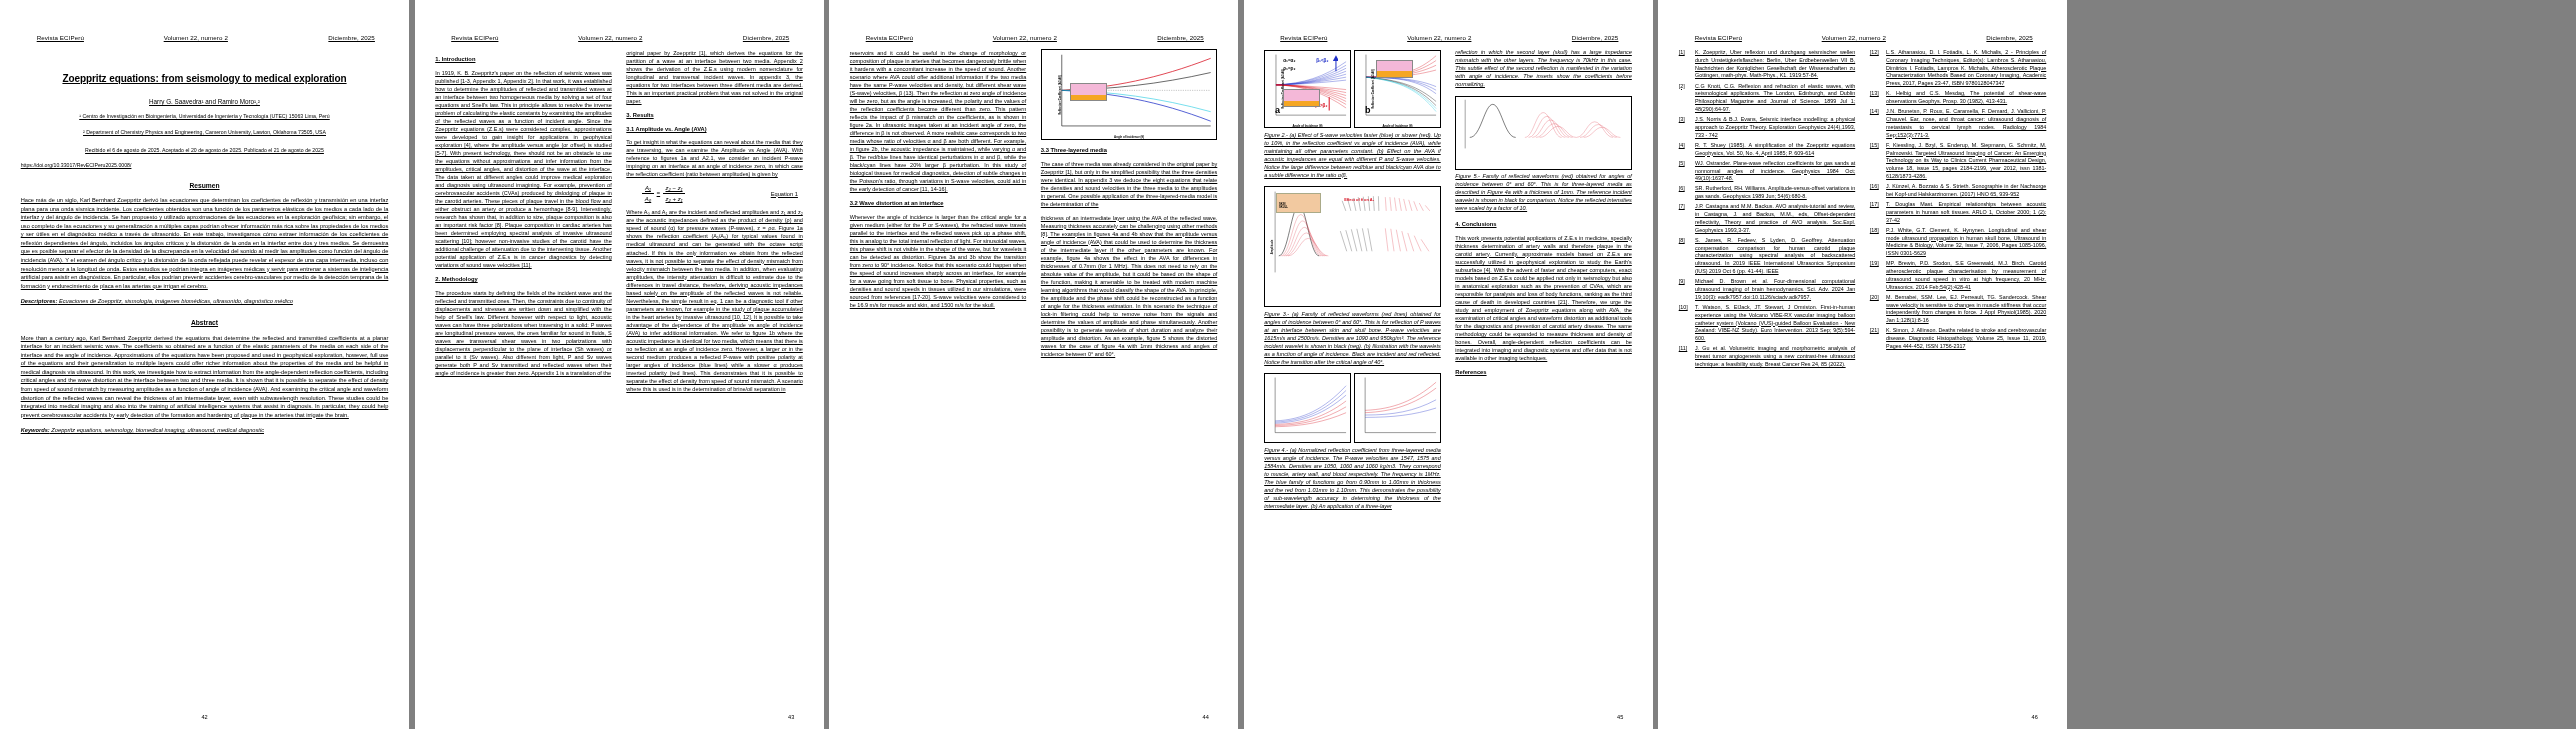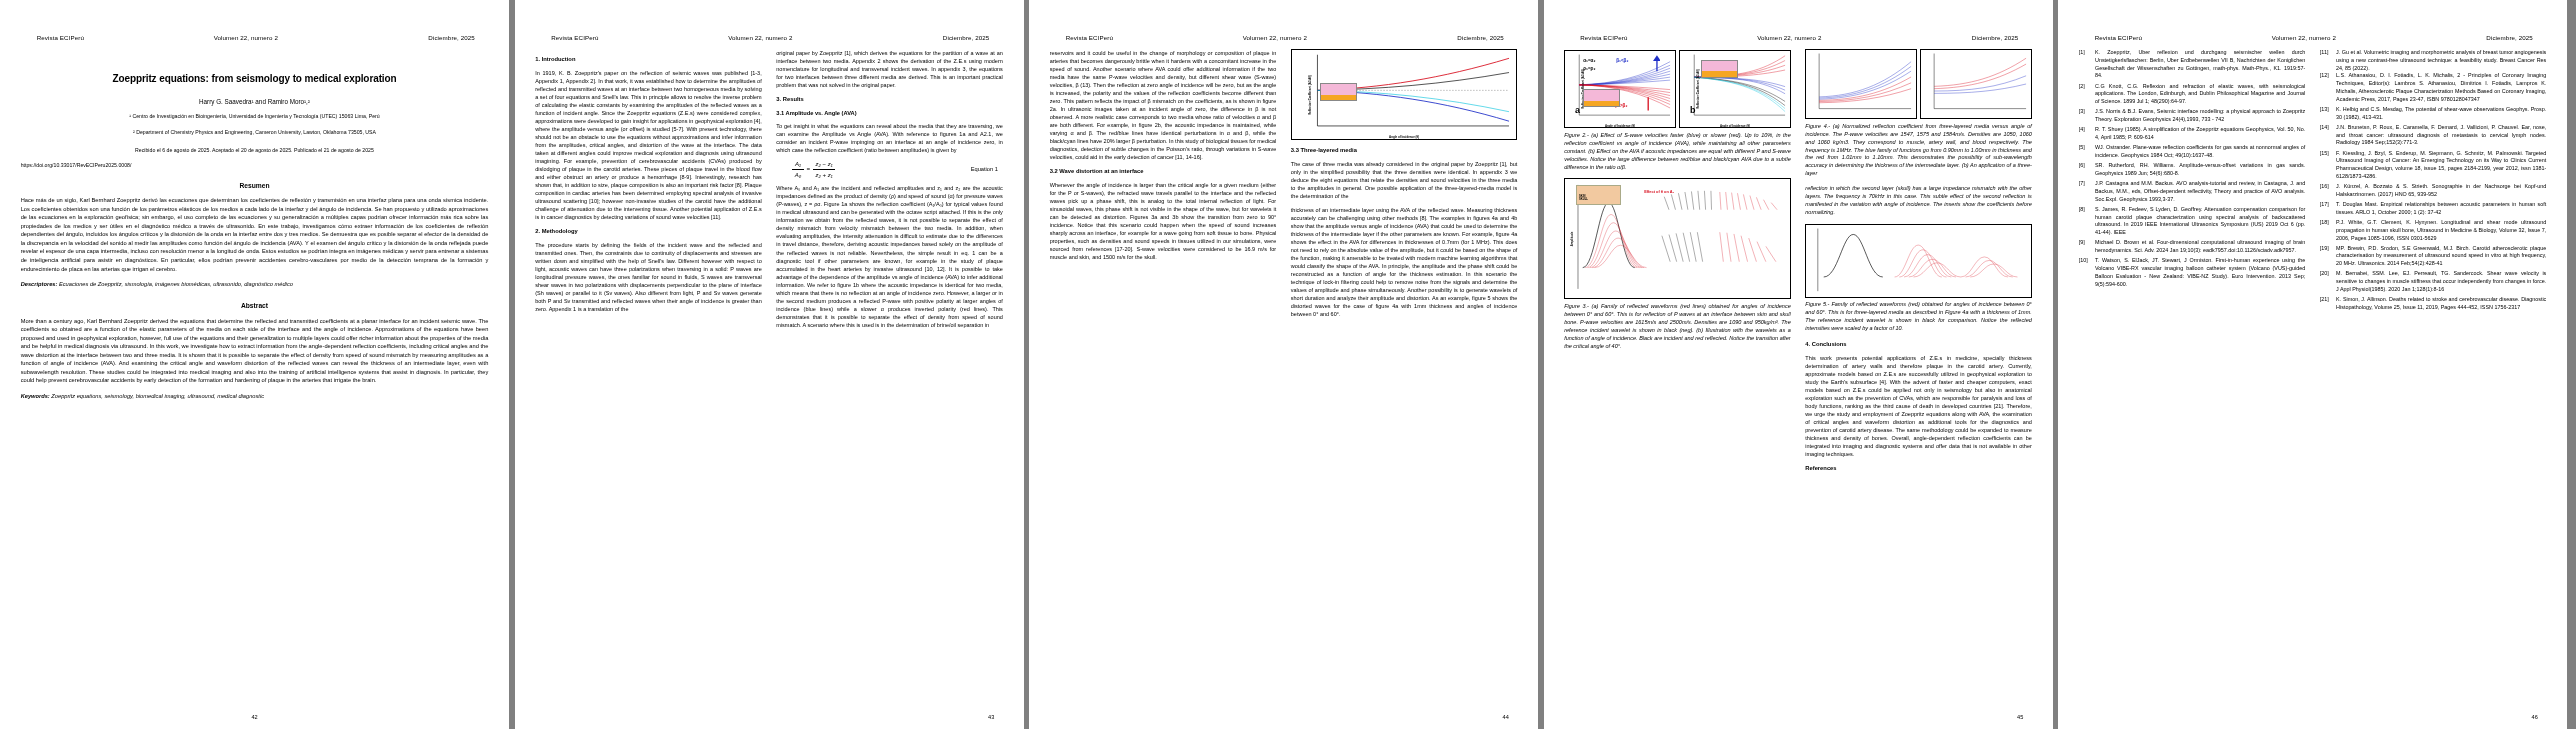--- a/index.html
+++ b/index.html
@@ -13,27 +13,28 @@
     width: 2576px;
     height: 729px;
     background: #808080;
     overflow: hidden;
     display: flex;
     gap: 5.5px;
     padding: 0;
   }
   .page {
     position: relative;
-    width: 509px;
+    width: 409px;
     height: 729px;
     background: #ffffff;
     box-sizing: border-box;
     padding: 34px 20.7px 27px 20.7px;
     overflow: hidden;
     flex: 0 0 auto;
+    text-decoration: underline;
   }
   .page-inner {
     position: relative;
     width: 100%;
     height: 100%;
   }
   
   .runhead {
     display: flex;
     justify-content: space-between;

